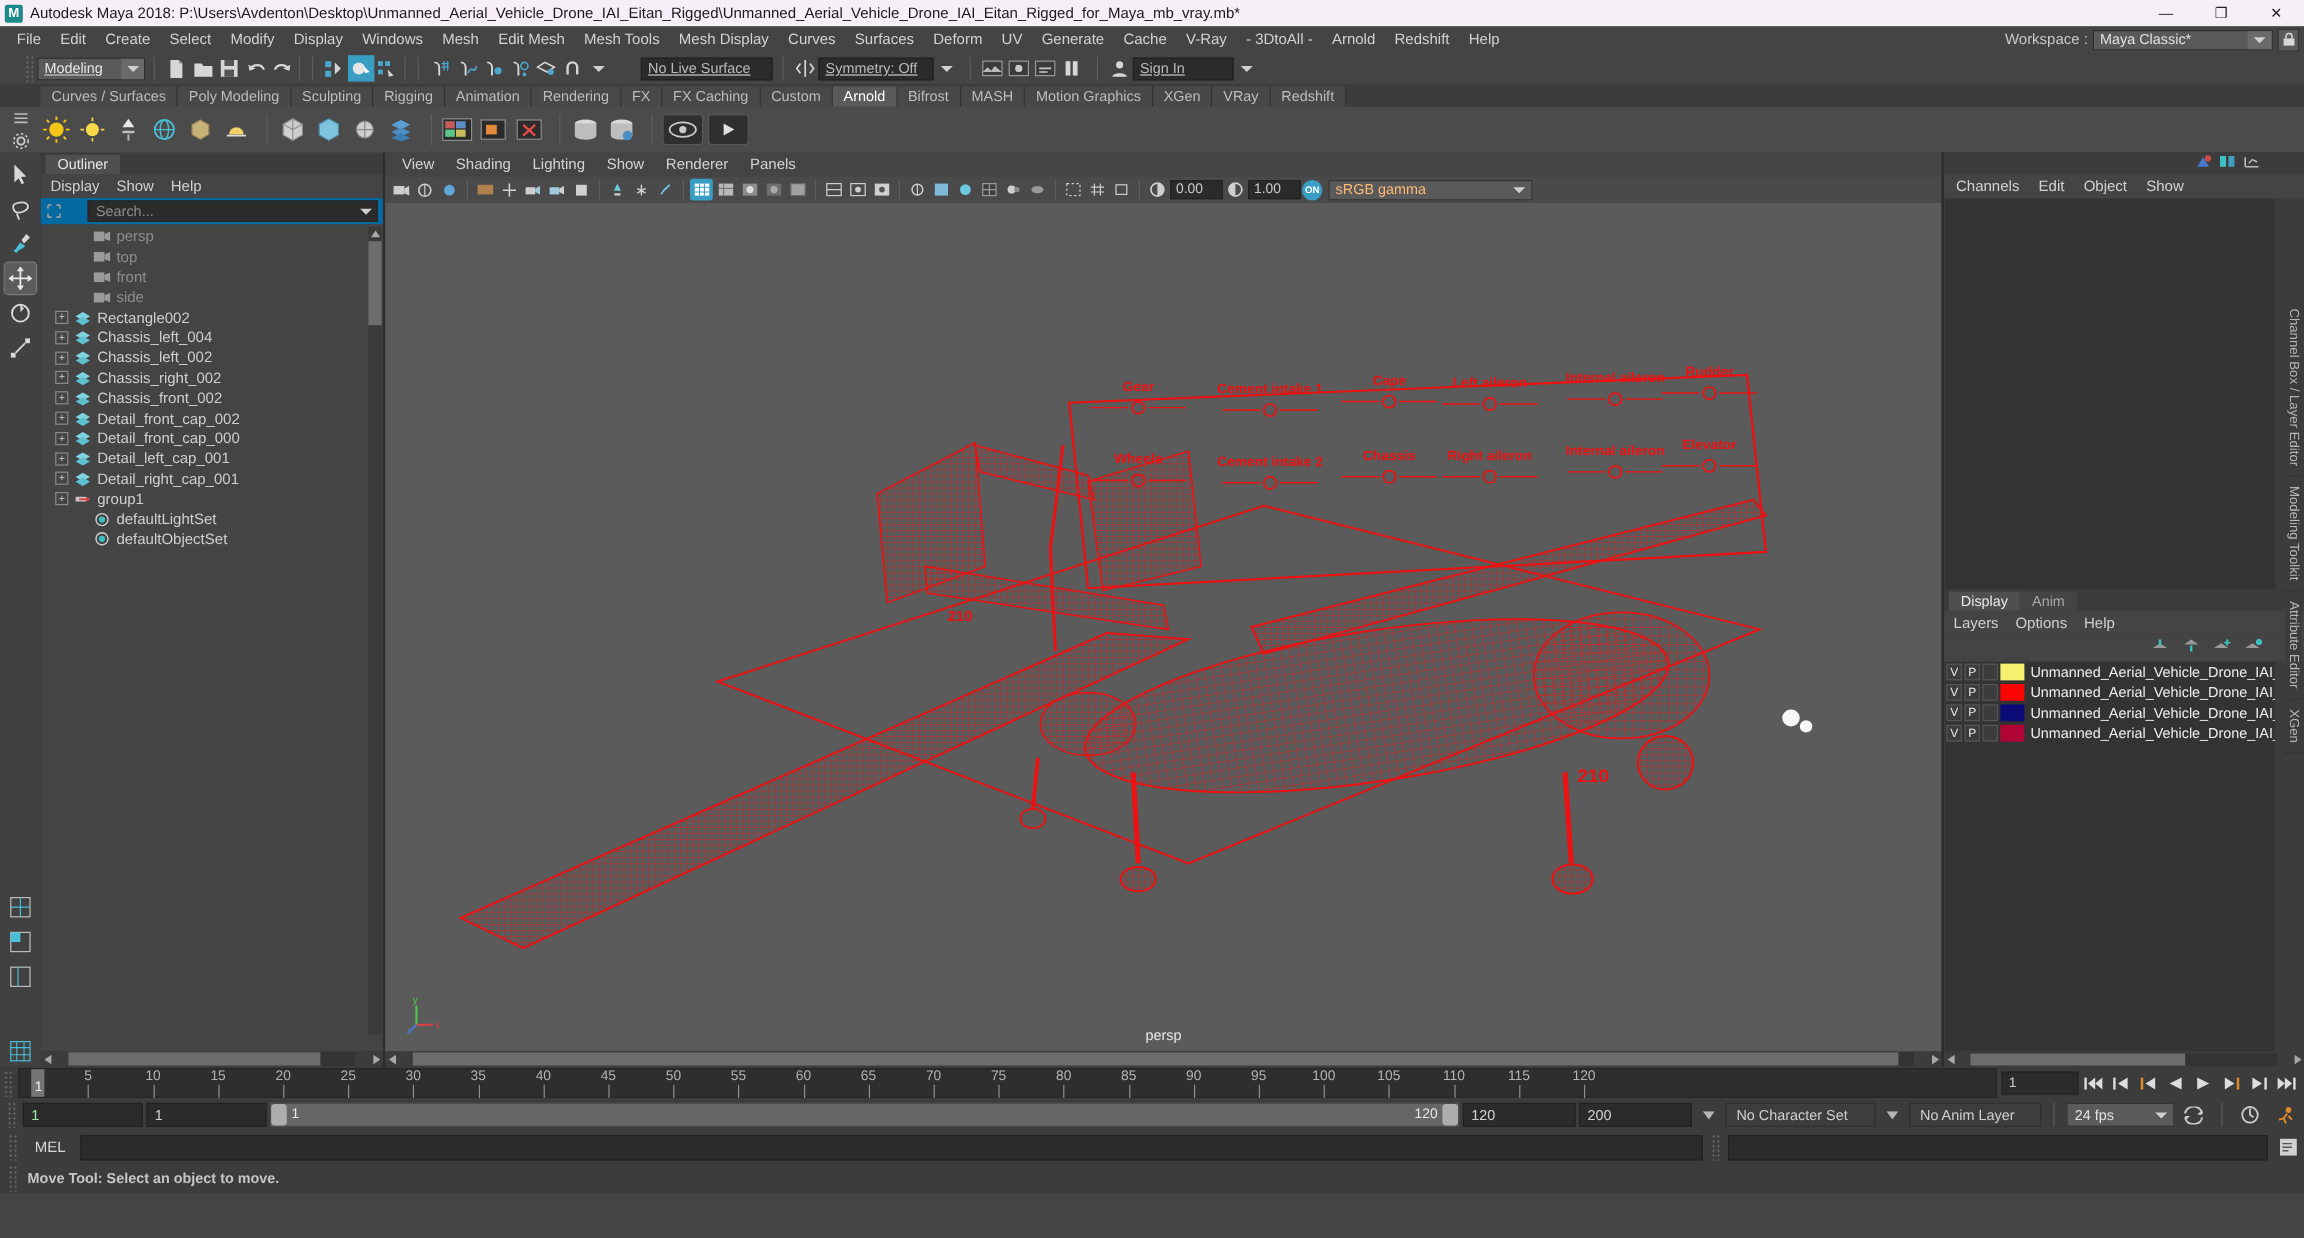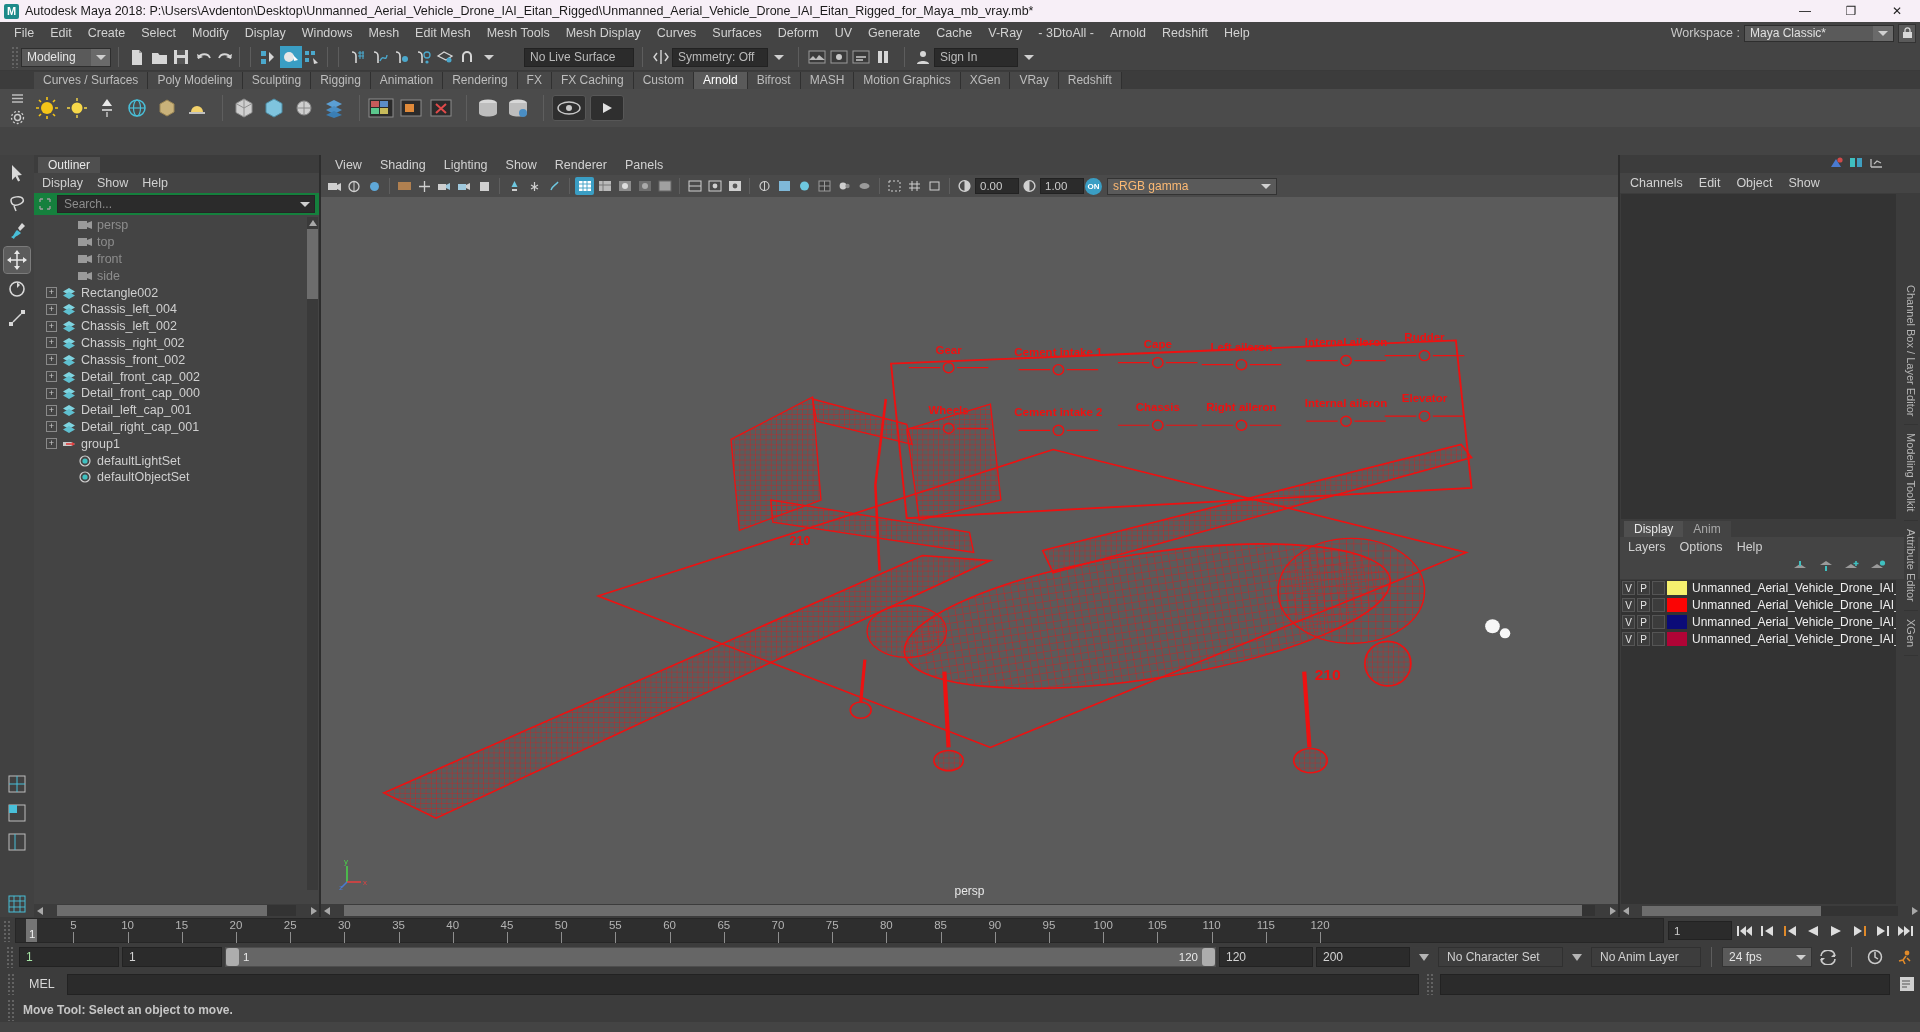--- a/index.html
+++ b/index.html
@@ -18,21 +18,21 @@
   #menubar .mi { padding:0 8px; font-size:12.5px; color:#d2d2d2; line-height:22px; white-space:nowrap; }
   #ws-area { position:absolute; right:4px; top:0; height:22px; display:flex; align-items:center; gap:4px; }
   #ws-area .lbl { font-size:12.5px; color:#c8c8c8; }
   #ws-combo { width:150px; height:17px; background:#5a5a5a; border:1px solid #2e2e2e; display:flex; align-items:center; }
   #ws-combo span { padding-left:5px; font-size:12px; color:#e0e0e0; flex:1; }
   #ws-combo .arrow { width:20px; height:15px; background:#6a6a6a; display:flex; align-items:center; justify-content:center; }
   .tri-down { width:0;height:0;border-left:5px solid transparent;border-right:5px solid transparent;border-top:5px solid #d0d0d0; }
   #lock-icon { width:18px; height:19px; background:#5a5a5a; display:flex; align-items:center; justify-content:center; border:1px solid #333;}
 
   
-  #statusline { height:27px; background:#444444; display:flex; align-items:center; padding-left:8px; border-bottom:1px solid #3a3a3a; }
+  #statusline { height:27px; background:#444444; display:flex; align-items:center; padding-left:18px; border-bottom:1px solid #3a3a3a;text-decoration:underline; }
   .grip { width:7px; height:22px; background:
       radial-gradient(#6a6a6a 1px, transparent 1px) 0 0/4px 4px; opacity:.85; flex:none; margin:0 3px;}
   #mode-combo { width:90px; height:19px; background:#5a5a5a; border:1px solid #2e2e2e; display:flex; align-items:center; flex:none;}
   #mode-combo span { padding-left:5px; font-size:12px; flex:1; color:#e6e6e6;}
   #mode-combo .arrow { width:19px; height:17px; background:#6a6a6a; display:flex; align-items:center; justify-content:center;}
   .sep { width:1px; height:20px; background:#5d5d5d; margin:0 7px; flex:none;}
   .tbtn { width:22px;height:22px; display:flex;align-items:center;justify-content:center; flex:none; }
   .tbtn svg { display:block; }
   .tbtn.on { background:#3a9ec4; }
   .tfield { height:19px; background:#2b2b2b; border:1px solid #222; display:flex; align-items:center; padding-left:5px; font-size:12px; color:#bbb; flex:none; }
@@ -40,34 +40,34 @@
   
   #shelf-tabs { height:18px; background:#3c3c3c; display:flex; align-items:flex-end; padding-left:34px; }
   #shelf-tabs .st { padding:0 9px; height:17px; line-height:17px; font-size:12px; color:#bdbdbd; background:#484848; border-right:1px solid #303030; white-space:nowrap;}
   #shelf-tabs .st.active { background:#5a5a5a; color:#fff; }
   #shelf-bar { height:38px; background:#4b4b4b; display:flex; align-items:center; padding-left:34px; position:relative;}
   .shelf-icon { width:26px;height:26px; margin-right:4px; border-radius:3px; display:flex;align-items:center;justify-content:center; flex:none;}
   .vsep { width:1px;height:26px;background:#5e5e5e;margin:0 8px; flex:none;}
   #shelf-left-col { position:absolute; left:0; top:0; width:34px; }
 
   
-  #main { display:flex; height:762px; background:#3c3c3c;margin-top:28px; }
+  #main { display:flex; height:762px; background:#3c3c3c; }
 
   
   #toolbox { width:34px; background:#414141; display:flex; flex-direction:column; align-items:center; padding-top:5px; gap:3px;}
   .tool { width:26px;height:26px; border-radius:3px; display:flex;align-items:center;justify-content:center; }
   .tool.sel { background:#5c5c5c; outline:1px solid #7b7b7b; }
 
   
   #outliner { width:287px; background:#3c3c3c; display:flex; flex-direction:column; border-right:2px solid #2d2d2d;}
   #outliner .tabrow { height:18px; display:flex; align-items:flex-end; padding-left:4px; background:#3c3c3c;}
   #outliner .tabrow .t { background:#4f4f4f; color:#e8e8e8; font-size:12px; padding:1px 10px; }
   #outliner .menurow { height:20px; display:flex; align-items:center; padding-left:8px; gap:14px; background:#444; }
   #outliner .menurow span { font-size:12.5px; color:#d0d0d0; }
-  #outliner .searchrow { height:22px; display:flex; align-items:center; padding:2px 4px 2px 2px; background:#15803d; gap:3px;}
+  #outliner .searchrow { height:22px; display:flex; align-items:center; padding:2px 4px 2px 2px; background:#0369a1; gap:19px;}
   #outl-search { flex:1; height:18px; background:#2b2b2b; border:1px solid #252525; display:flex; align-items:center; }
   #outl-search .ph { padding-left:6px; font-size:12px; color:#8d8d8d; flex:1; }
   #outl-search .arrow { width:18px; display:flex; align-items:center; justify-content:center;}
   #outl-list { flex:1; background:#444444; position:relative; overflow:hidden; padding-top:2px;}
   .orow { height:16.8px; display:flex; align-items:center; padding-left:12px; font-size:12.5px; }
   .orow .expand { width:11px;height:11px;border:1px solid #8a8a8a; color:#ccc; font-size:9px; line-height:9px; text-align:center; margin-right:5px; flex:none;}
   .orow .noexp { width:16px; flex:none; }
   .orow .oname { white-space:nowrap; }
   .orow.cam .oname { color:#8d8d8d; }
   .orow .oname { color:#cfcfcf; }

